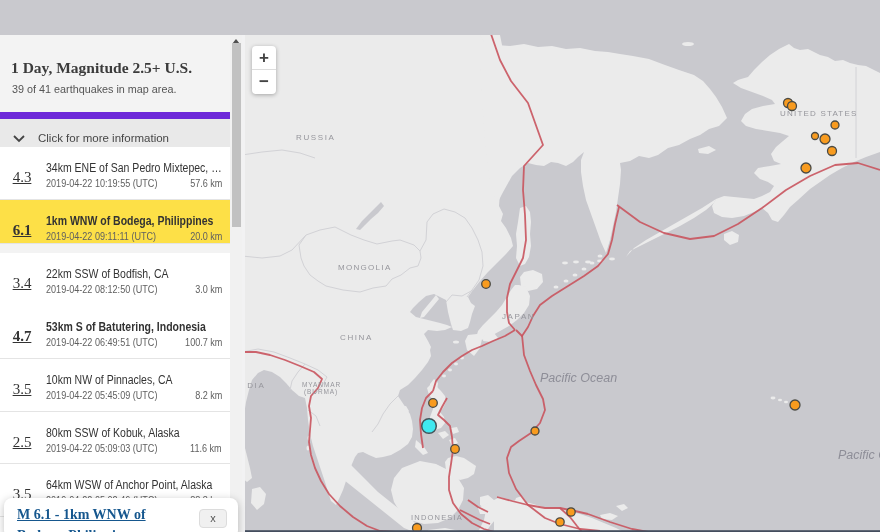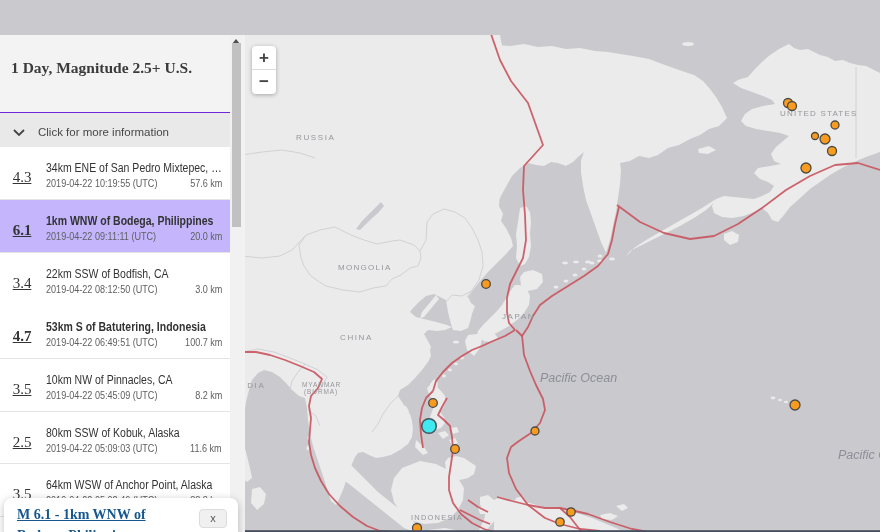--- a/index.html
+++ b/index.html
@@ -209,35 +209,36 @@
       <circle cx="417" cy="528" r="4.5"></circle>
     </g>
     <circle cx="429" cy="426" r="7.3" fill="#40e8f0" stroke="#43545a" stroke-width="1.5"></circle>
     <rect x="242" y="530.2" width="638" height="1.8" fill="#444e5e"></rect>
   </svg>
   </div>
 
 
   <div id="sidebar">
     <div style="position:absolute;left:11px;top:24px;font-family:'Liberation Serif',serif;font-weight:bold;font-size:15.5px;color:#3b3b3b;">1 Day, Magnitude 2.5+ U.S.</div>
-
-    <div style="position:absolute;left:0;top:77px;width:230px;height:35px;background:#e9e9e9;border-top:1px solid #6d28d9;padding-left:28px;">
+    <div style="position:absolute;left:12px;top:48px;font-size:10.8px;color:#555;">39 of 41 earthquakes in map area.</div>
+
+    <div style="position:absolute;left:0;top:77px;width:230px;height:35px;background:#e9e9e9;border-top:7px solid #6d28d9;padding-left:28px;">
       <svg width="12" height="8" style="position:absolute;left:13px;top:16px">
           <path d="M1,1 L6,6 L11,1" stroke="#444" stroke-width="1.8" fill="none"></path>
         </svg>
       <div style="position:absolute;left:38px;top:13px;font-size:11.5px;color:#474747;">Click for more information</div>
     </div>
 
     <div class="rowwrap" style="top:112px;height:53px;">
       <div class="mag" style="top:22px;">4.3</div>
       <div class="loc" style="top:14px;">34km ENE of San Pedro Mixtepec, …</div>
       <div class="tim" style="top:30px;">2019-04-22 10:19:55 (UTC)</div>
       <div class="dep" style="top:30px;">57.6 km</div>
     </div>
-    <div class="rowwrap" style="top:165px;height:53px;background:#c4b5fd;">
+    <div class="rowwrap" style="top:165px;height:44px;background:#fde047;">
       <div class="mag" style="top:22px;font-weight:bold;">6.1</div>
       <div class="loc" style="top:14px;font-weight:bold;">1km WNW of Bodega, Philippines</div>
       <div class="tim" style="top:30px;">2019-04-22 09:11:11 (UTC)</div>
       <div class="dep" style="top:30px;">20.0 km</div>
     </div>
     <div class="rowwrap" style="top:218px;height:60px;">
       <div class="mag" style="top:22px;">3.4</div>
       <div class="loc" style="top:14px;">22km SSW of Bodfish, CA</div>
       <div class="tim" style="top:30px;">2019-04-22 08:12:50 (UTC)</div>
       <div class="dep" style="top:30px;">3.0 km</div>

